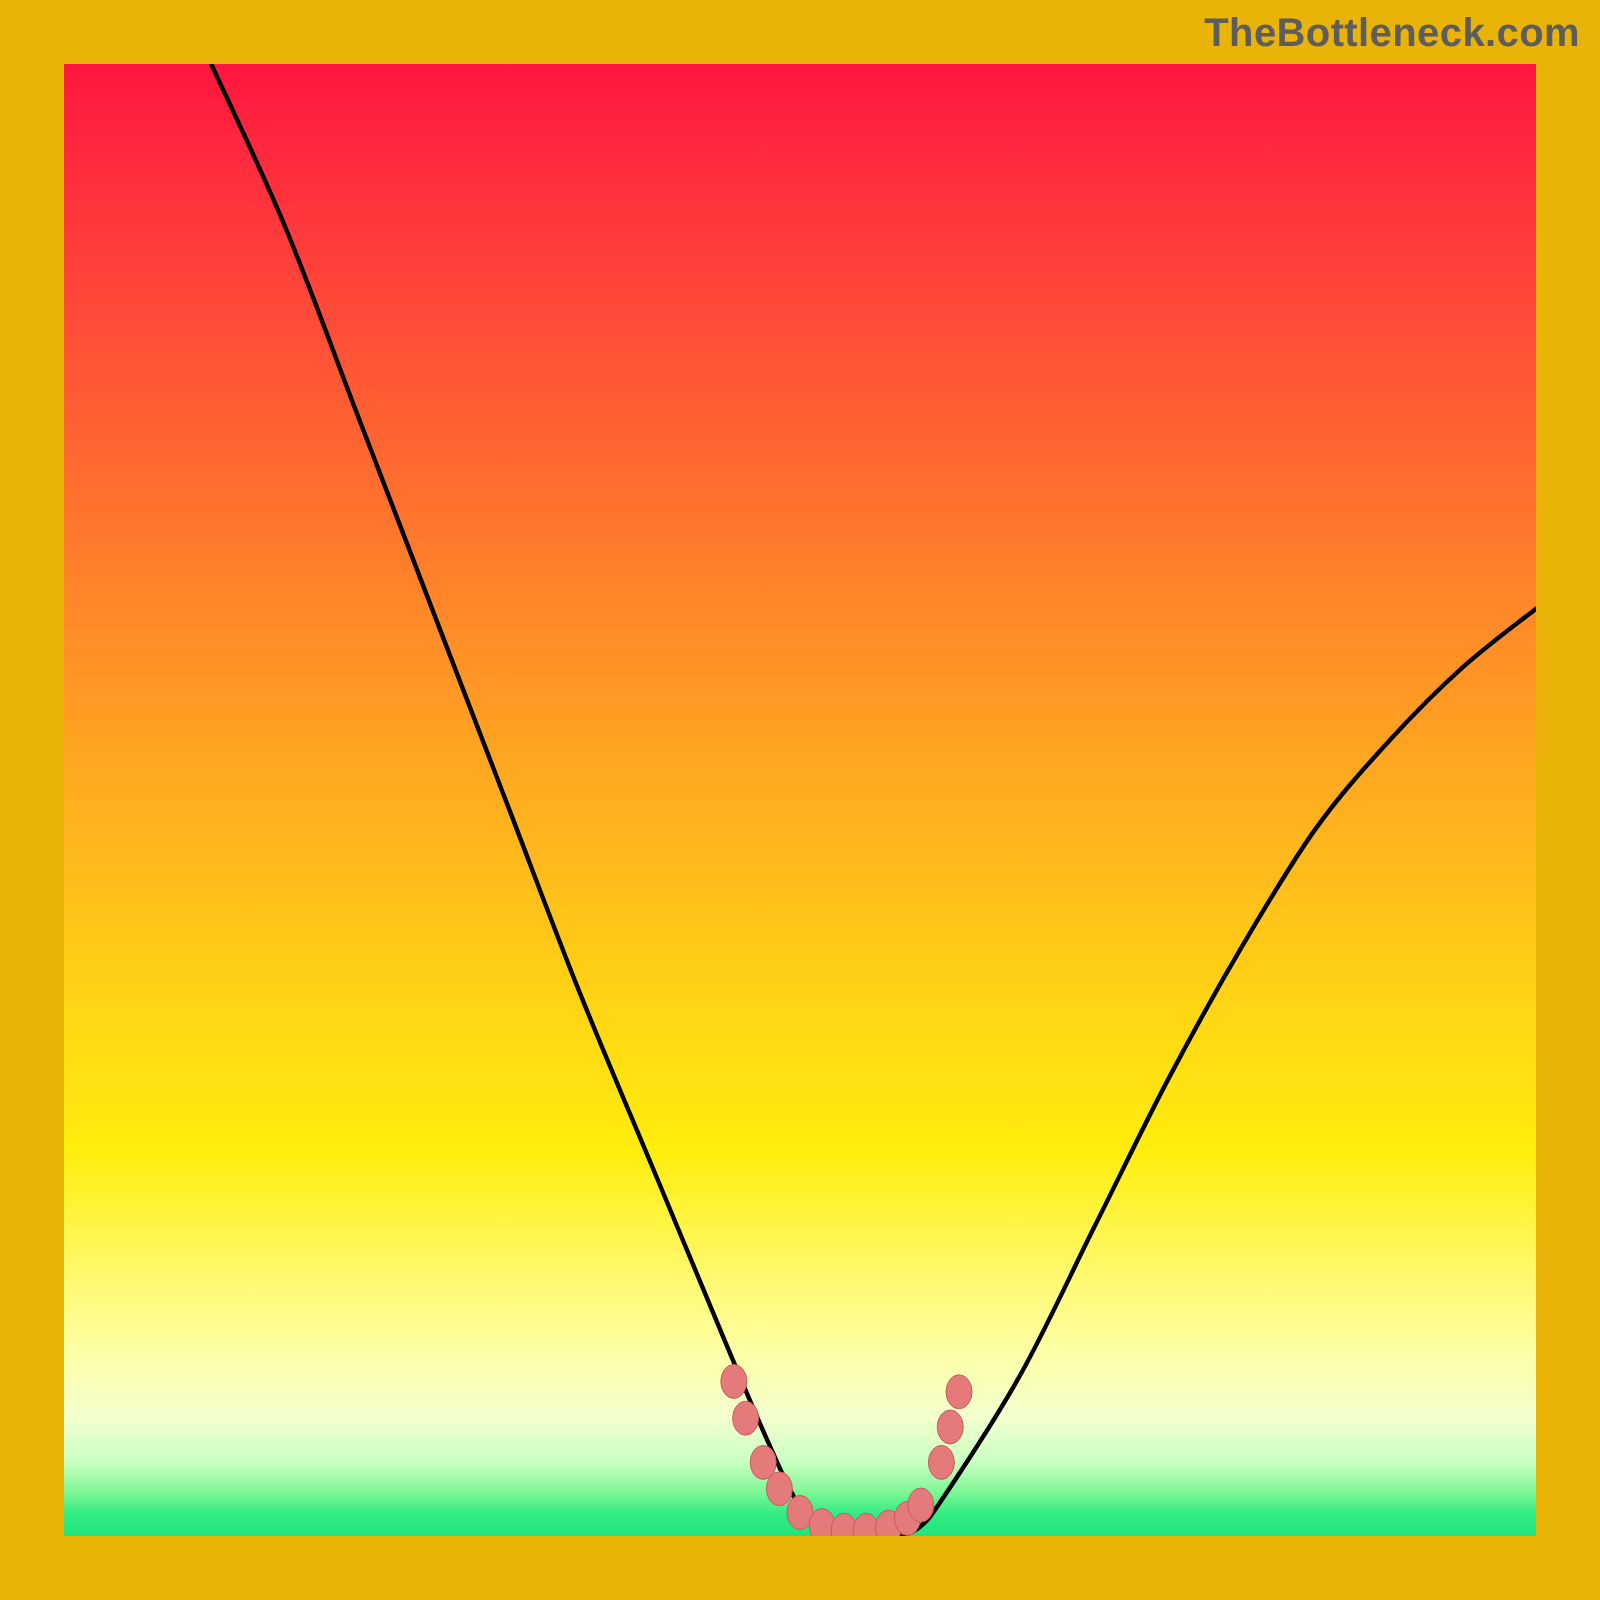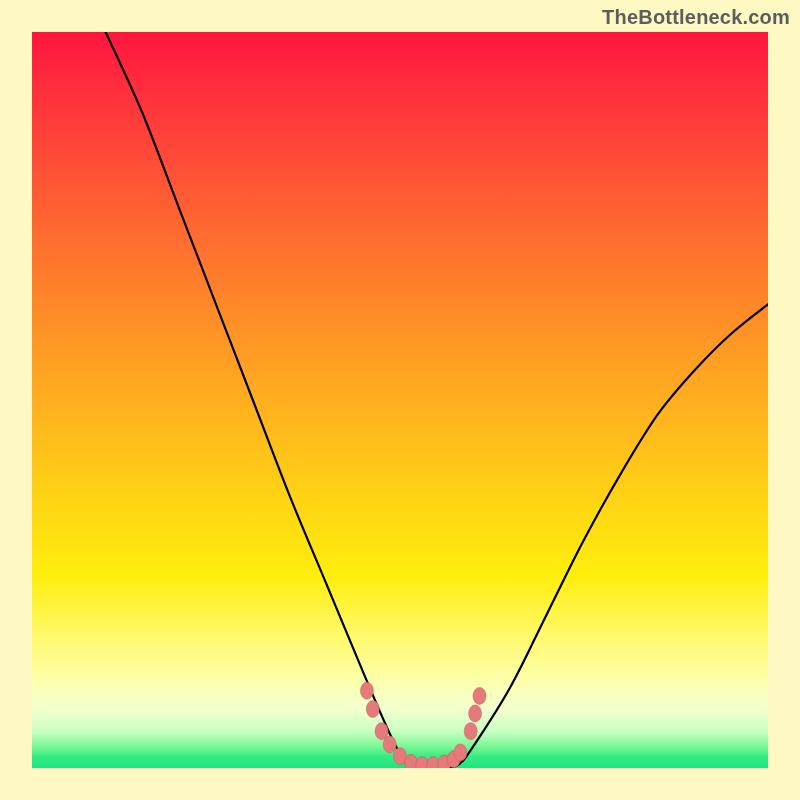--- a/index.html
+++ b/index.html
@@ -9,21 +9,21 @@
     height: 800px;
     background: #000;
     overflow: hidden;
     font-family: Arial, Helvetica, sans-serif;
   }
   .frame {
     position: absolute;
     top: 0; left: 0;
     width: 800px;
     height: 800px;
-    background: #fef9c3;
+    background: #eab308;
   }
   .plot-area {
     position: absolute;
     top: 32px;
     left: 32px;
     width: 736px;
     height: 736px;
     overflow: hidden;
   }
   .gradient-bg {

